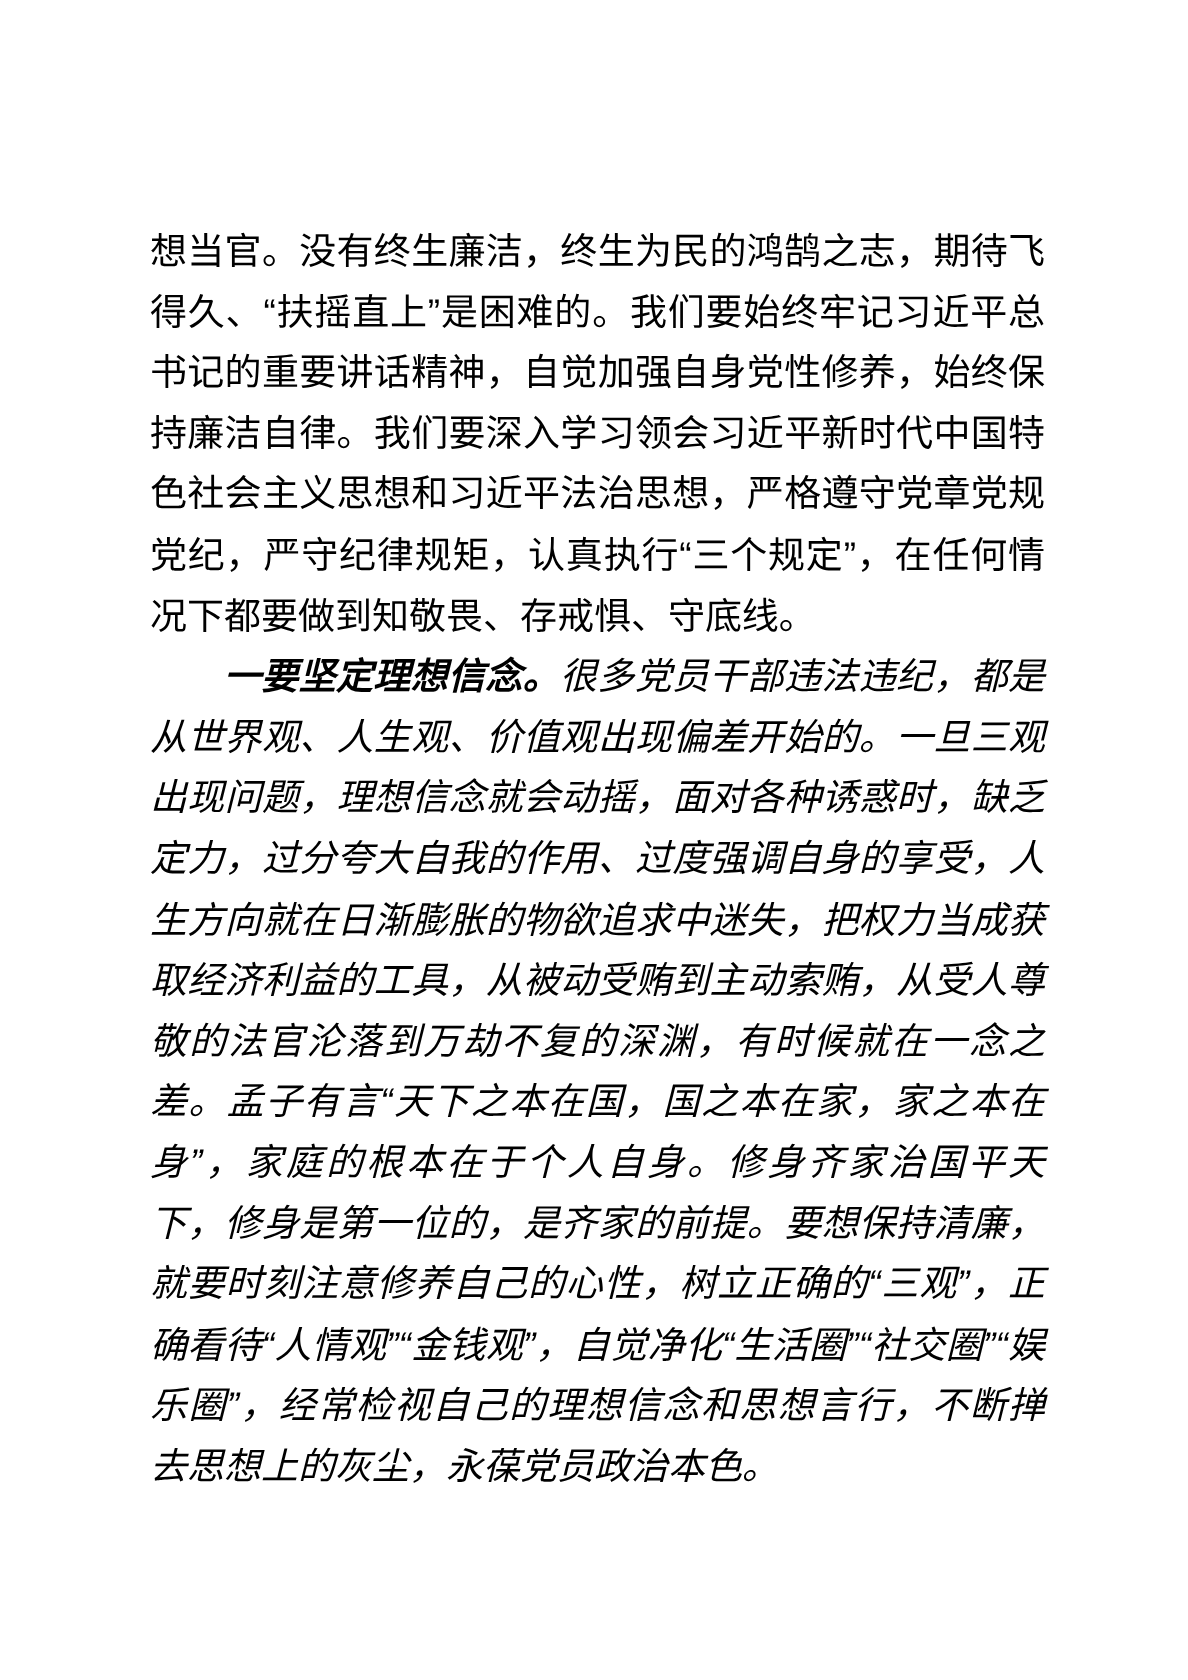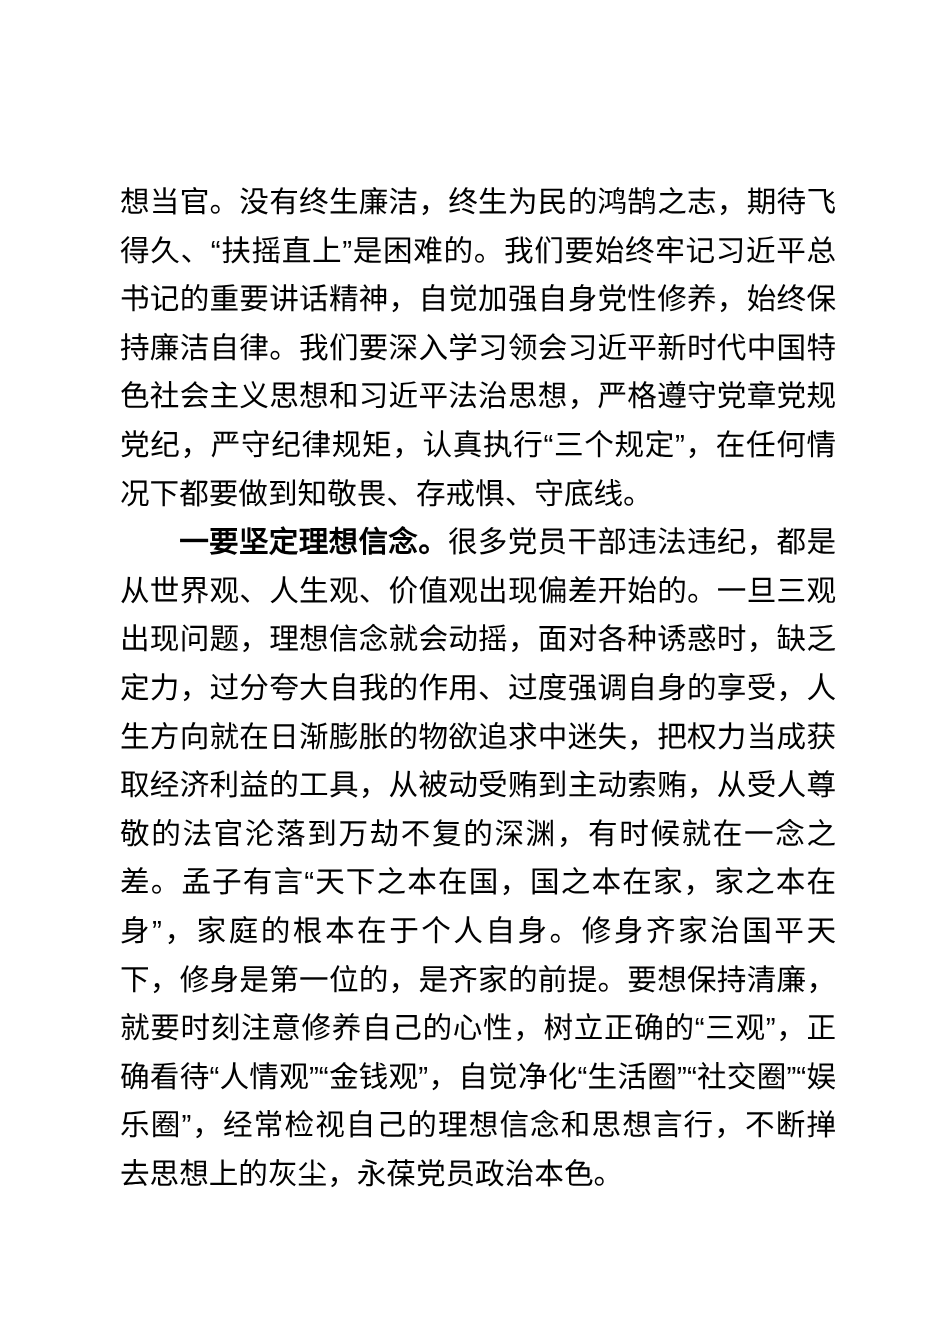--- a/index.html
+++ b/index.html
@@ -37,20 +37,21 @@
     text-justify: inter-character;
     text-align-last: left;
     letter-spacing: 0;
     word-break: break-all;
     white-space: pre-wrap;
     -webkit-font-smoothing: antialiased;
   }
 
   .para + .para {
     margin-top: 0;
+    font-style: italic;
   }
 
   .para-indent {
     text-indent: 59.2px;
   }
 
   .lead-bold {
     font-weight: bold;
   }
 </style>

